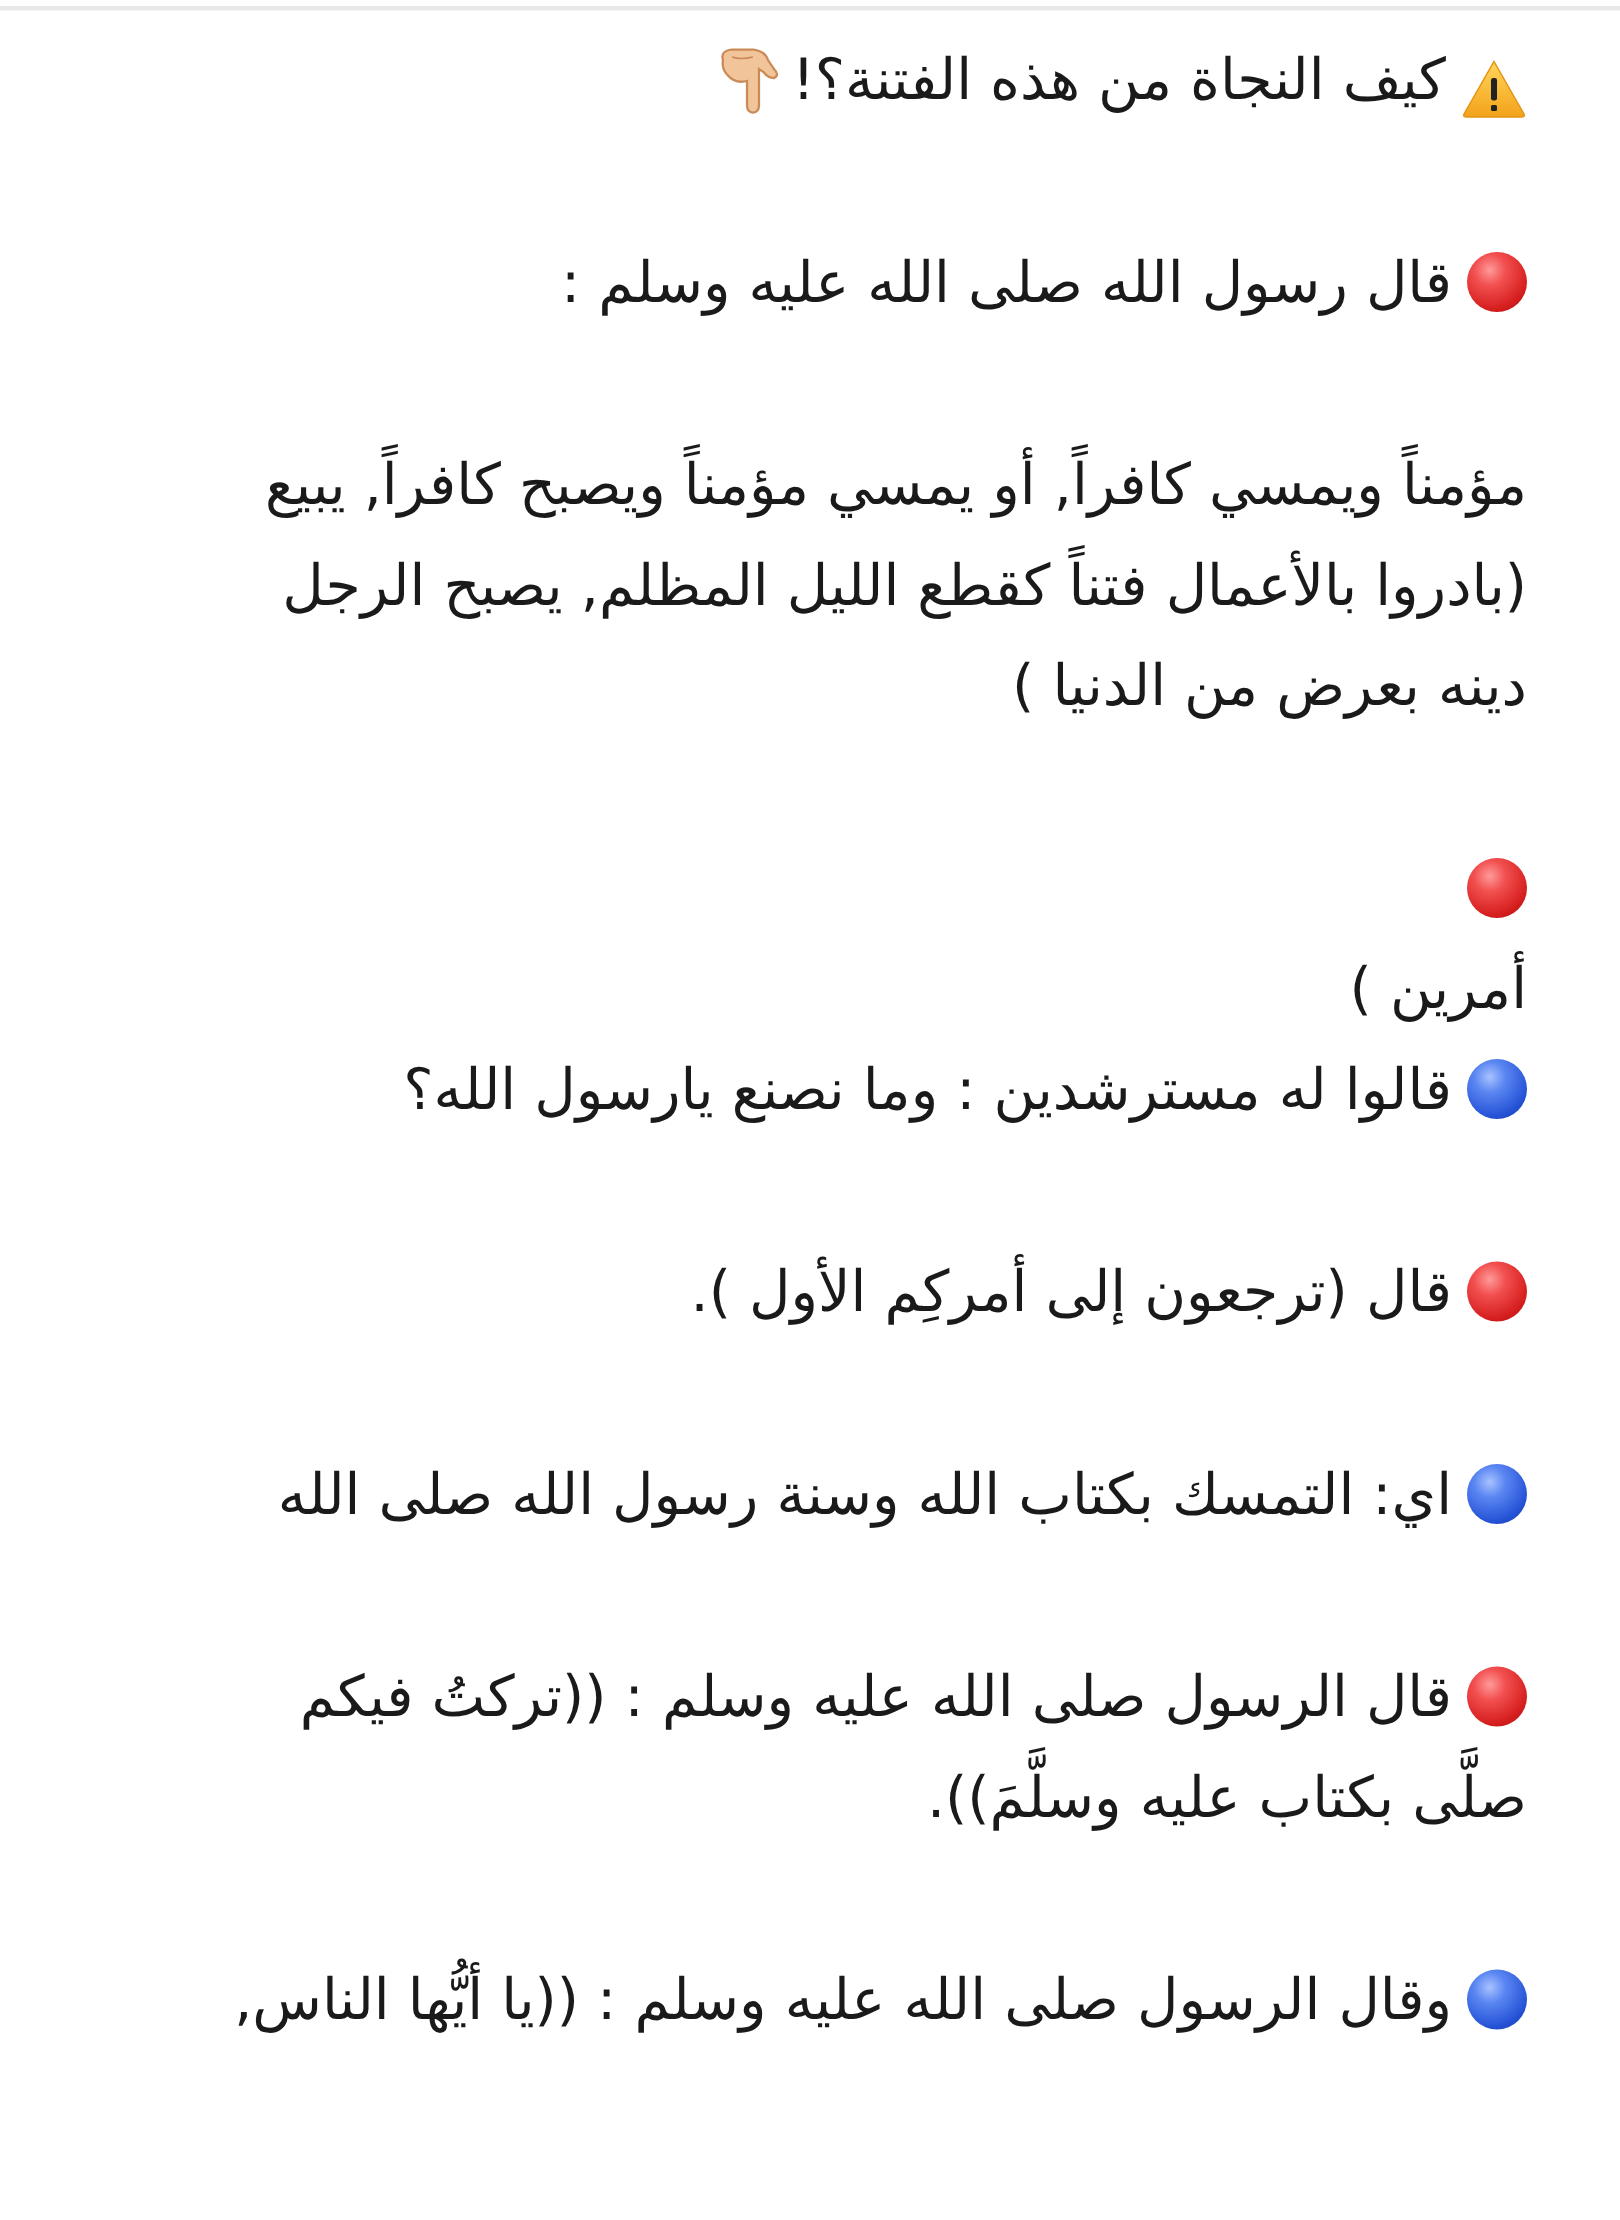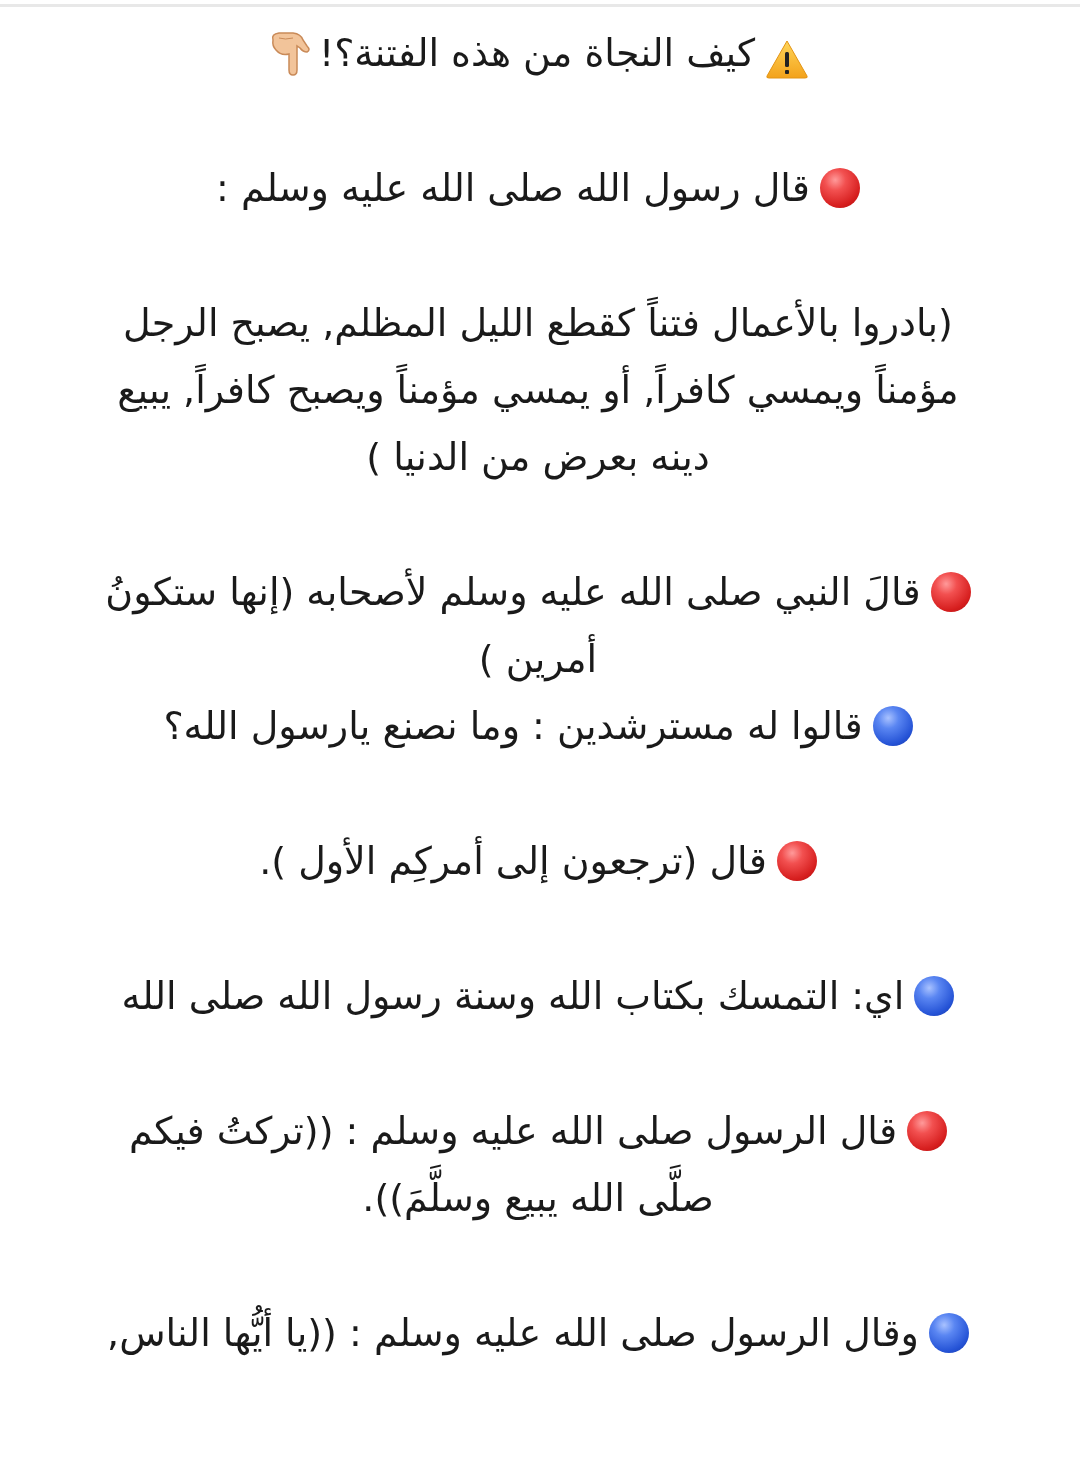--- a/index.html
+++ b/index.html
@@ -30,21 +30,20 @@
       right: 62px;
       width: 960px;
       direction: rtl;
       text-align: right;
       font-size: 38px;
       line-height: 67px;
     }
     .line {
       display: block;
       white-space: nowrap;
-      text-align: center;
     }
     .blank {
       display: block;
       height: 68px;
     }
     .ico {
       display: inline-block;
       vertical-align: middle;
       position: relative;
       margin-left: 10px;
@@ -105,28 +104,28 @@
   </span>
 
   <span class="blank"></span>
 
   <span class="line">
     <span class="ico ball red"></span><span>قال رسول الله صلى الله عليه وسلم :</span>
   </span>
 
   <span class="blank"></span>
 
+  <span class="line">مؤمناً ويمسي كافراً, أو يمسي مؤمناً ويصبح كافراً, يبيع</span>
   <span class="line">(بادروا بالأعمال فتناً كقطع الليل المظلم, يصبح الرجل</span>
-  <span class="line">مؤمناً ويمسي كافراً, أو يمسي مؤمناً ويصبح كافراً, يبيع</span>
   <span class="line">دينه بعرض من الدنيا )</span>
 
   <span class="blank"></span>
 
   <span class="line">
-    <span class="ico ball red"></span><span>قالَ النبي صلى الله عليه وسلم لأصحابه (إنها ستكونُ</span>
+    <span class="ico ball red"></span>
   </span>
   <span class="line">أمرين )</span>
 
   <span class="line">
     <span class="ico ball blue"></span><span>قالوا له مسترشدين : وما نصنع يارسول الله؟</span>
   </span>
 
   <span class="blank"></span>
 
   <span class="line">
@@ -137,21 +136,21 @@
 
   <span class="line">
     <span class="ico ball blue"></span><span>اي: التمسك بكتاب الله وسنة رسول الله صلى الله</span>
   </span>
 
   <span class="blank"></span>
 
   <span class="line">
     <span class="ico ball red"></span><span>قال الرسول صلى الله عليه وسلم : ((تركتُ فيكم</span>
   </span>
-  <span class="line">صلَّى الله يبيع وسلَّمَ)).</span>
+  <span class="line">صلَّى بكتاب عليه وسلَّمَ)).</span>
 
   <span class="blank"></span>
 
   <span class="line">
     <span class="ico ball blue"></span><span>وقال الرسول صلى الله عليه وسلم : ((يا أيُّها الناس,</span>
   </span>
 
 </div>
 
 </body></html>

